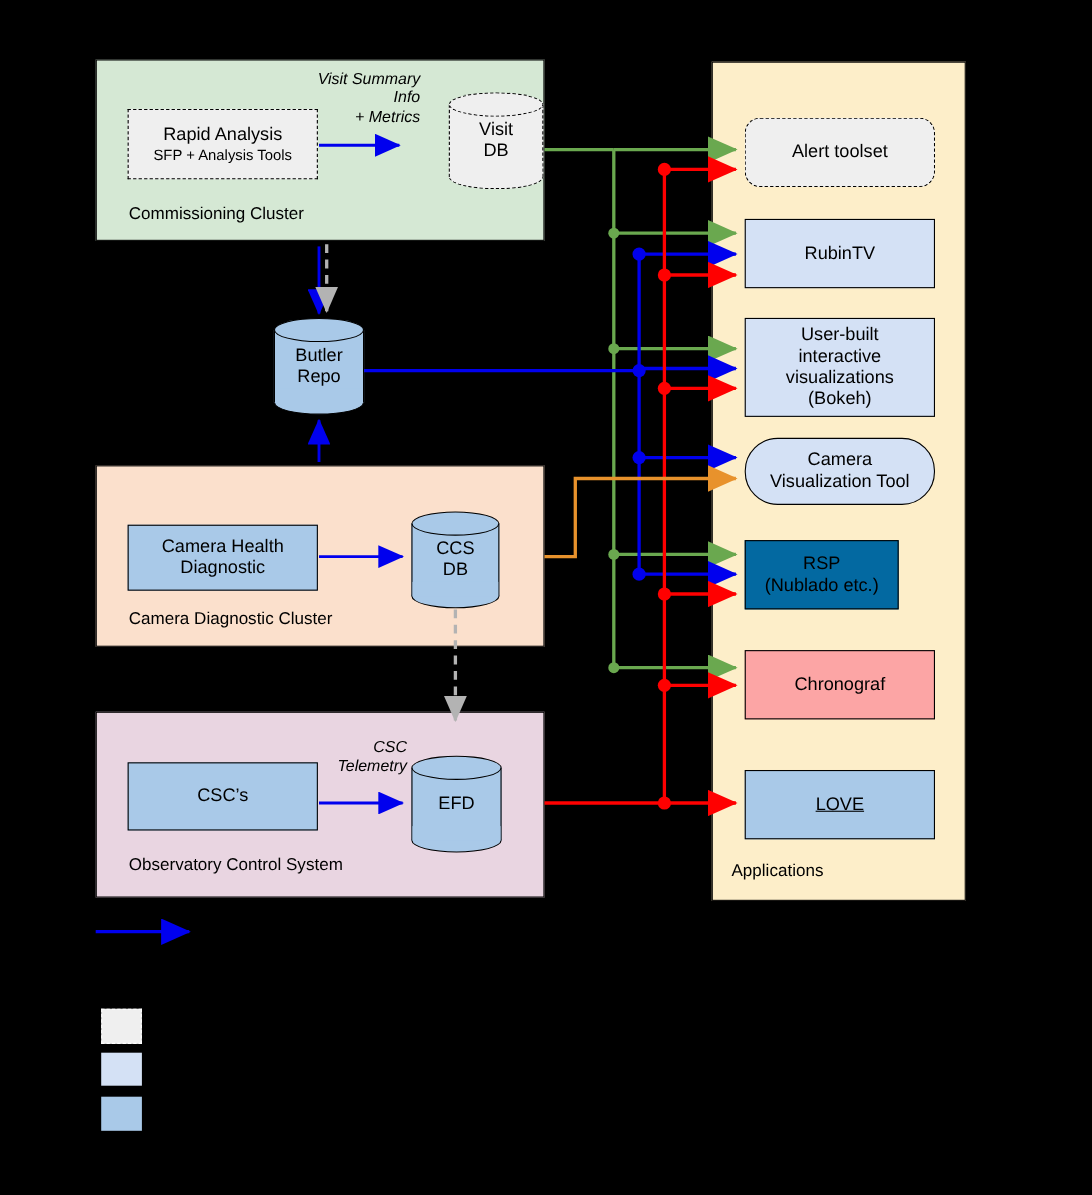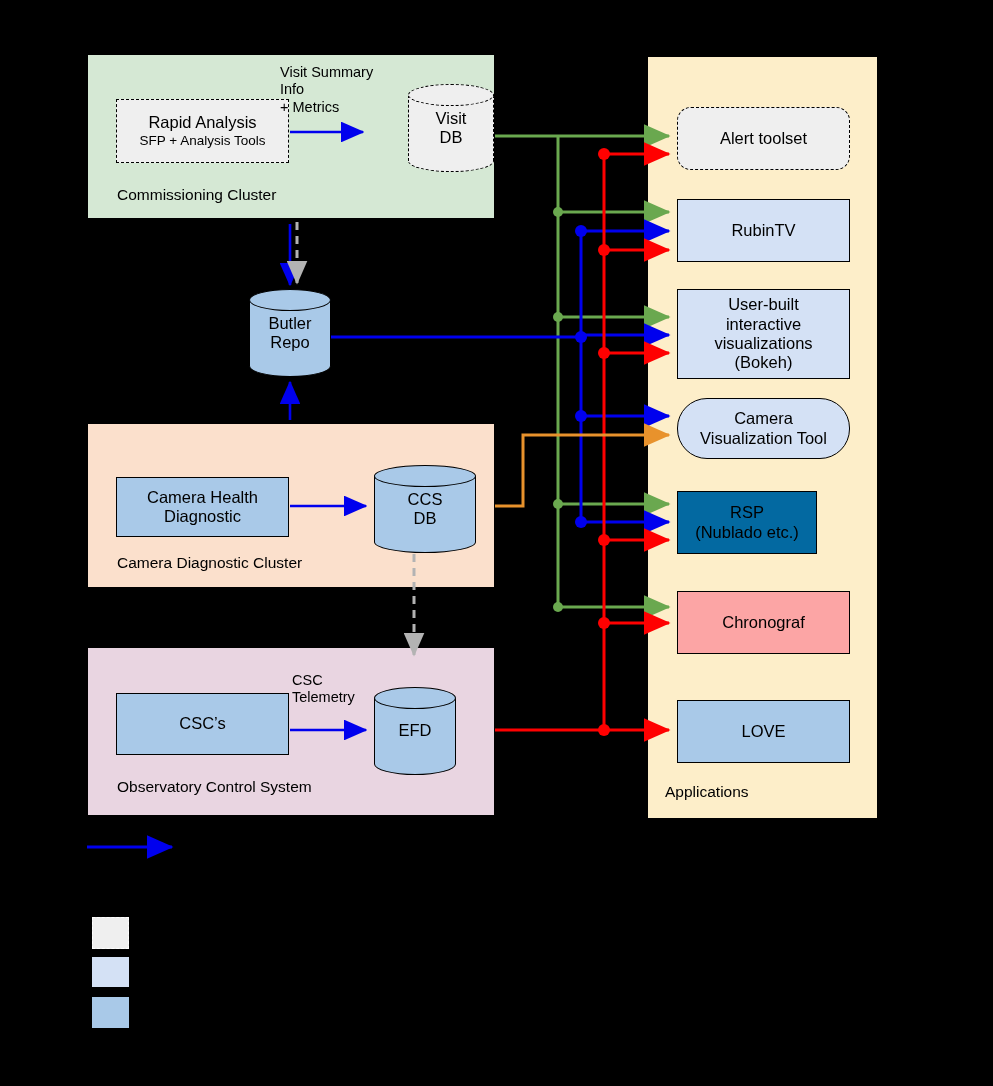--- a/index.html
+++ b/index.html
@@ -95,23 +95,24 @@
   }
   .cyl.dashedc .body { background: #efefef; border-left: 1.6px dashed #000; border-right: 1.6px dashed #000; }
   .cyl.dashedc .top { background: #efefef; border: 1.6px dashed #000; }
   .cyl.dashedc .bot { background: #efefef; border: 1.6px dashed #000; }
   .cyl.dashedc .cap-cover { background: #efefef; }
 
   .edge-label {
     position: absolute;
     font-size: 14.5px;
     color: #000;
-    text-align: left;
+    text-align: right;
     line-height: 1.2;
     white-space: pre-line;
+    font-style: italic;
   }
   svg.wires {
     position: absolute;
     left: 0; top: 0;
     width: 993px; height: 1086px;
     pointer-events: none;
   }
   .legend-swatch { position: absolute; }
 </style>
 </head>
@@ -259,21 +260,21 @@
     </div>
   </div>
 
   <div class="node rect" style="left:116px; top:477px; width:173px; height:60px; background:#a9c9e8;">
     <div class="inner">
       <span class="ttl">Camera Health</span>
       <span class="ttl">Diagnostic</span>
     </div>
   </div>
 
-  <div class="cyl" style="left:374px; top:465px; width:102px; height:88px;">
+  <div class="cyl" style="left:374px; top:465px; width:80px; height:88px;">
     <div class="bot"></div>
     <div class="body"></div>
     <div class="cap-cover"></div>
     <div class="top"></div>
     <div class="lbl">
       <div>
         <span>CCS</span><br>
         <span>DB</span>
       </div>
     </div>
@@ -334,21 +335,21 @@
 (Nublado etc.)</span>
       </div>
   </div>
 
   <div class="node rect" style="left:677px; top:591px; width:173px; height:63px; background:#fca5a5;">
     <div class="inner">
         <span class="ttl">Chronograf</span>
       </div>
   </div>
 
-  <div class="node rect" style="left:677px; top:700px; width:173px; height:63px; background:#a9c9e8;">
+  <div class="node rect" style="left:677px; top:700px; width:173px; height:63px; background:#a9c9e8;text-decoration:underline;">
     <div class="inner">
         <span class="ttl">LOVE</span>
       </div>
   </div>
 
   <div class="legend-swatch" style="left:92px; top:917px; width:37px; height:32px; background:#efefef; border:1.6px dashed #ffffff;"></div>
   <div class="legend-swatch" style="left:92px; top:957px; width:37px; height:30px; background:#d4e1f5;"></div>
   <div class="legend-swatch" style="left:92px; top:997px; width:37px; height:31px; background:#a9c9e8;"></div>
 
 </div>

